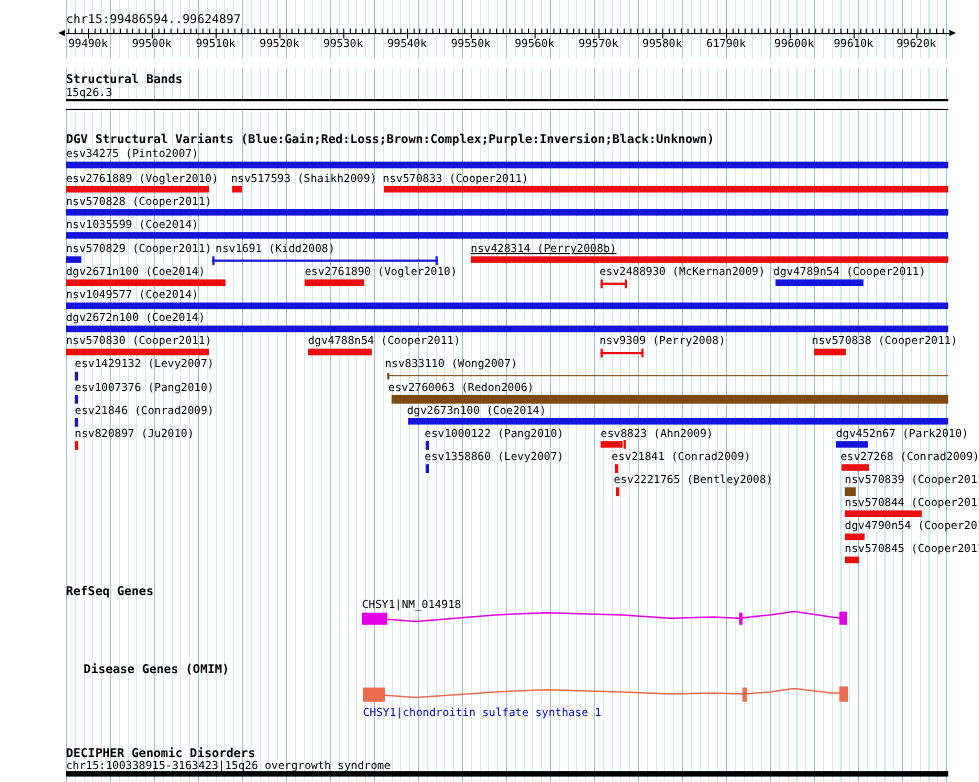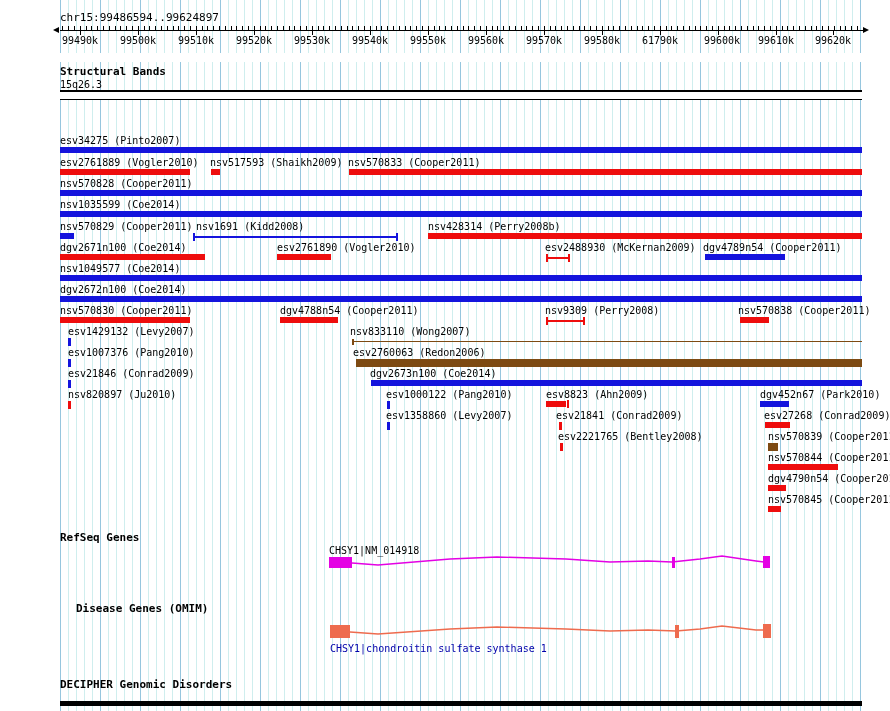--- a/index.html
+++ b/index.html
@@ -195,40 +195,41 @@
       <div style="position: absolute; white-space: pre; line-height: 11px; left: 754px; top: 35px; width: 44px; text-align: center;">99610k</div>
       <div style="position: absolute; white-space: pre; line-height: 11px; left: 833px; top: 31px; width: 1px; height: 4px; background: rgb(0, 0, 0);"></div>
       <div style="position: absolute; white-space: pre; line-height: 11px; left: 811px; top: 35px; width: 44px; text-align: center;">99620k</div>
     </div>
 
   <div class="abs bold" style="left:60px;top:66px;">Structural Bands</div>
   <div class="abs" style="left:60px;top:79px;">15q26.3</div>
   <div class="hline" style="top:90px;height:2px;"></div>
   <div class="hline" style="top:99px;height:1px;"></div>
 
+  <div class="abs bold" style="left:60px;top:121px;">DGV Structural Variants (Blue:Gain;Red:Loss;Brown:Complex;Purple:Inversion;Black:Unknown)</div>
   <div id="dgv-track">
       <div style="position: absolute; white-space: pre; line-height: 11px; left: 60px; top: 135px;">esv34275 (Pinto2007)</div>
       <div style="position: absolute; white-space: pre; line-height: 11px; left: 60px; top: 147px; width: 802px; height: 6px; background: rgb(20, 20, 221);"></div>
       <div style="position: absolute; white-space: pre; line-height: 11px; left: 60px; top: 157px;">esv2761889 (Vogler2010)</div>
       <div style="position: absolute; white-space: pre; line-height: 11px; left: 60px; top: 169px; width: 130px; height: 6px; background: rgb(238, 13, 13);"></div>
       <div style="position: absolute; white-space: pre; line-height: 11px; left: 210px; top: 157px;">nsv517593 (Shaikh2009)</div>
       <div style="position: absolute; white-space: pre; line-height: 11px; left: 211px; top: 169px; width: 9px; height: 6px; background: rgb(238, 13, 13);"></div>
       <div style="position: absolute; white-space: pre; line-height: 11px; left: 348px; top: 157px;">nsv570833 (Cooper2011)</div>
       <div style="position: absolute; white-space: pre; line-height: 11px; left: 349px; top: 169px; width: 513px; height: 6px; background: rgb(238, 13, 13);"></div>
       <div style="position: absolute; white-space: pre; line-height: 11px; left: 60px; top: 178px;">nsv570828 (Cooper2011)</div>
       <div style="position: absolute; white-space: pre; line-height: 11px; left: 60px; top: 190px; width: 802px; height: 6px; background: rgb(20, 20, 221);"></div>
       <div style="position: absolute; white-space: pre; line-height: 11px; left: 60px; top: 199px;">nsv1035599 (Coe2014)</div>
       <div style="position: absolute; white-space: pre; line-height: 11px; left: 60px; top: 211px; width: 802px; height: 6px; background: rgb(20, 20, 221);"></div>
       <div style="position: absolute; white-space: pre; line-height: 11px; left: 60px; top: 221px;">nsv570829 (Cooper2011)</div>
       <div style="position: absolute; white-space: pre; line-height: 11px; left: 60px; top: 233px; width: 14px; height: 6px; background: rgb(20, 20, 221);"></div>
       <div style="position: absolute; white-space: pre; line-height: 11px; left: 196px; top: 221px;">nsv1691 (Kidd2008)</div>
       <div style="position: absolute; white-space: pre; line-height: 11px; left: 193px; top: 236px; width: 205px; height: 2px; background: rgb(20, 20, 221);"></div>
       <div style="position: absolute; white-space: pre; line-height: 11px; left: 193px; top: 233px; width: 2px; height: 8px; background: rgb(20, 20, 221);"></div>
       <div style="position: absolute; white-space: pre; line-height: 11px; left: 396px; top: 233px; width: 2px; height: 8px; background: rgb(20, 20, 221);"></div>
-      <div style="position: absolute; white-space: pre; line-height: 11px; left: 428px; top: 221px;">nsv428314 (Perry2008b)</div>
+      <div style="position: absolute; white-space: pre; line-height: 11px; left: 428px; top: 221px; text-decoration: underline;">nsv428314 (Perry2008b)</div>
       <div style="position: absolute; white-space: pre; line-height: 11px; left: 428px; top: 233px; width: 434px; height: 6px; background: rgb(238, 13, 13);"></div>
       <div style="position: absolute; white-space: pre; line-height: 11px; left: 60px; top: 242px;">dgv2671n100 (Coe2014)</div>
       <div style="position: absolute; white-space: pre; line-height: 11px; left: 60px; top: 254px; width: 145px; height: 6px; background: rgb(238, 13, 13);"></div>
       <div style="position: absolute; white-space: pre; line-height: 11px; left: 277px; top: 242px;">esv2761890 (Vogler2010)</div>
       <div style="position: absolute; white-space: pre; line-height: 11px; left: 277px; top: 254px; width: 54px; height: 6px; background: rgb(238, 13, 13);"></div>
       <div style="position: absolute; white-space: pre; line-height: 11px; left: 545px; top: 242px;">esv2488930 (McKernan2009)</div>
       <div style="position: absolute; white-space: pre; line-height: 11px; left: 546px; top: 257px; width: 24px; height: 2px; background: rgb(238, 13, 13);"></div>
       <div style="position: absolute; white-space: pre; line-height: 11px; left: 546px; top: 254px; width: 2px; height: 8px; background: rgb(238, 13, 13);"></div>
       <div style="position: absolute; white-space: pre; line-height: 11px; left: 568px; top: 254px; width: 2px; height: 8px; background: rgb(238, 13, 13);"></div>
       <div style="position: absolute; white-space: pre; line-height: 11px; left: 703px; top: 242px;">dgv4789n54 (Cooper2011)</div>
@@ -287,20 +288,21 @@
       <div style="position: absolute; white-space: pre; line-height: 11px; left: 768px; top: 506px; width: 13px; height: 6px; background: rgb(238, 13, 13);"></div>
     </div>
 
   <div class="abs bold" style="left:60px;top:532px;">RefSeq Genes</div>
   <div class="abs" style="left:329px;top:545px;">CHSY1|NM_014918</div>
 
   <div class="abs bold" style="left:76px;top:603px;">Disease Genes (OMIM)</div>
   <div class="abs" style="left:330px;top:643px;color:#0000aa;">CHSY1|chondroitin sulfate synthase 1</div>
 
   <div class="abs bold" style="left:60px;top:679px;">DECIPHER Genomic Disorders</div>
+  <div class="abs" style="left:60px;top:691px;">chr15:100338915-3163423|15q26 overgrowth syndrome</div>
   <div class="abs" style="left:60px;top:701px;width:802px;height:5px;background:#000;"></div>
 <svg width="890" height="711">
       <polyline points="352,563 378,565 450,559 497,557 566,559 610,562 648,561 672,562 700,559 722,556 756,561 764,562" fill="none" stroke="#e402e4" stroke-width="1.4"></polyline>
       <rect x="329" y="557" width="23" height="11" fill="#e402e4"></rect>
       <rect x="672" y="557" width="3" height="11" fill="#e402e4"></rect>
       <rect x="763" y="556" width="7" height="12" fill="#e402e4"></rect>
       <polyline points="350,632 378,634 450,629 497,627 566,629 610,631 648,630 676,631 700,629 722,626 756,630 764,630" fill="none" stroke="#ee6b4e" stroke-width="1.4"></polyline>
       <rect x="330" y="625" width="20" height="13" fill="#ee6b4e"></rect>
       <rect x="675" y="625" width="4" height="13" fill="#ee6b4e"></rect>
       <rect x="763" y="624" width="8" height="14" fill="#ee6b4e"></rect>

